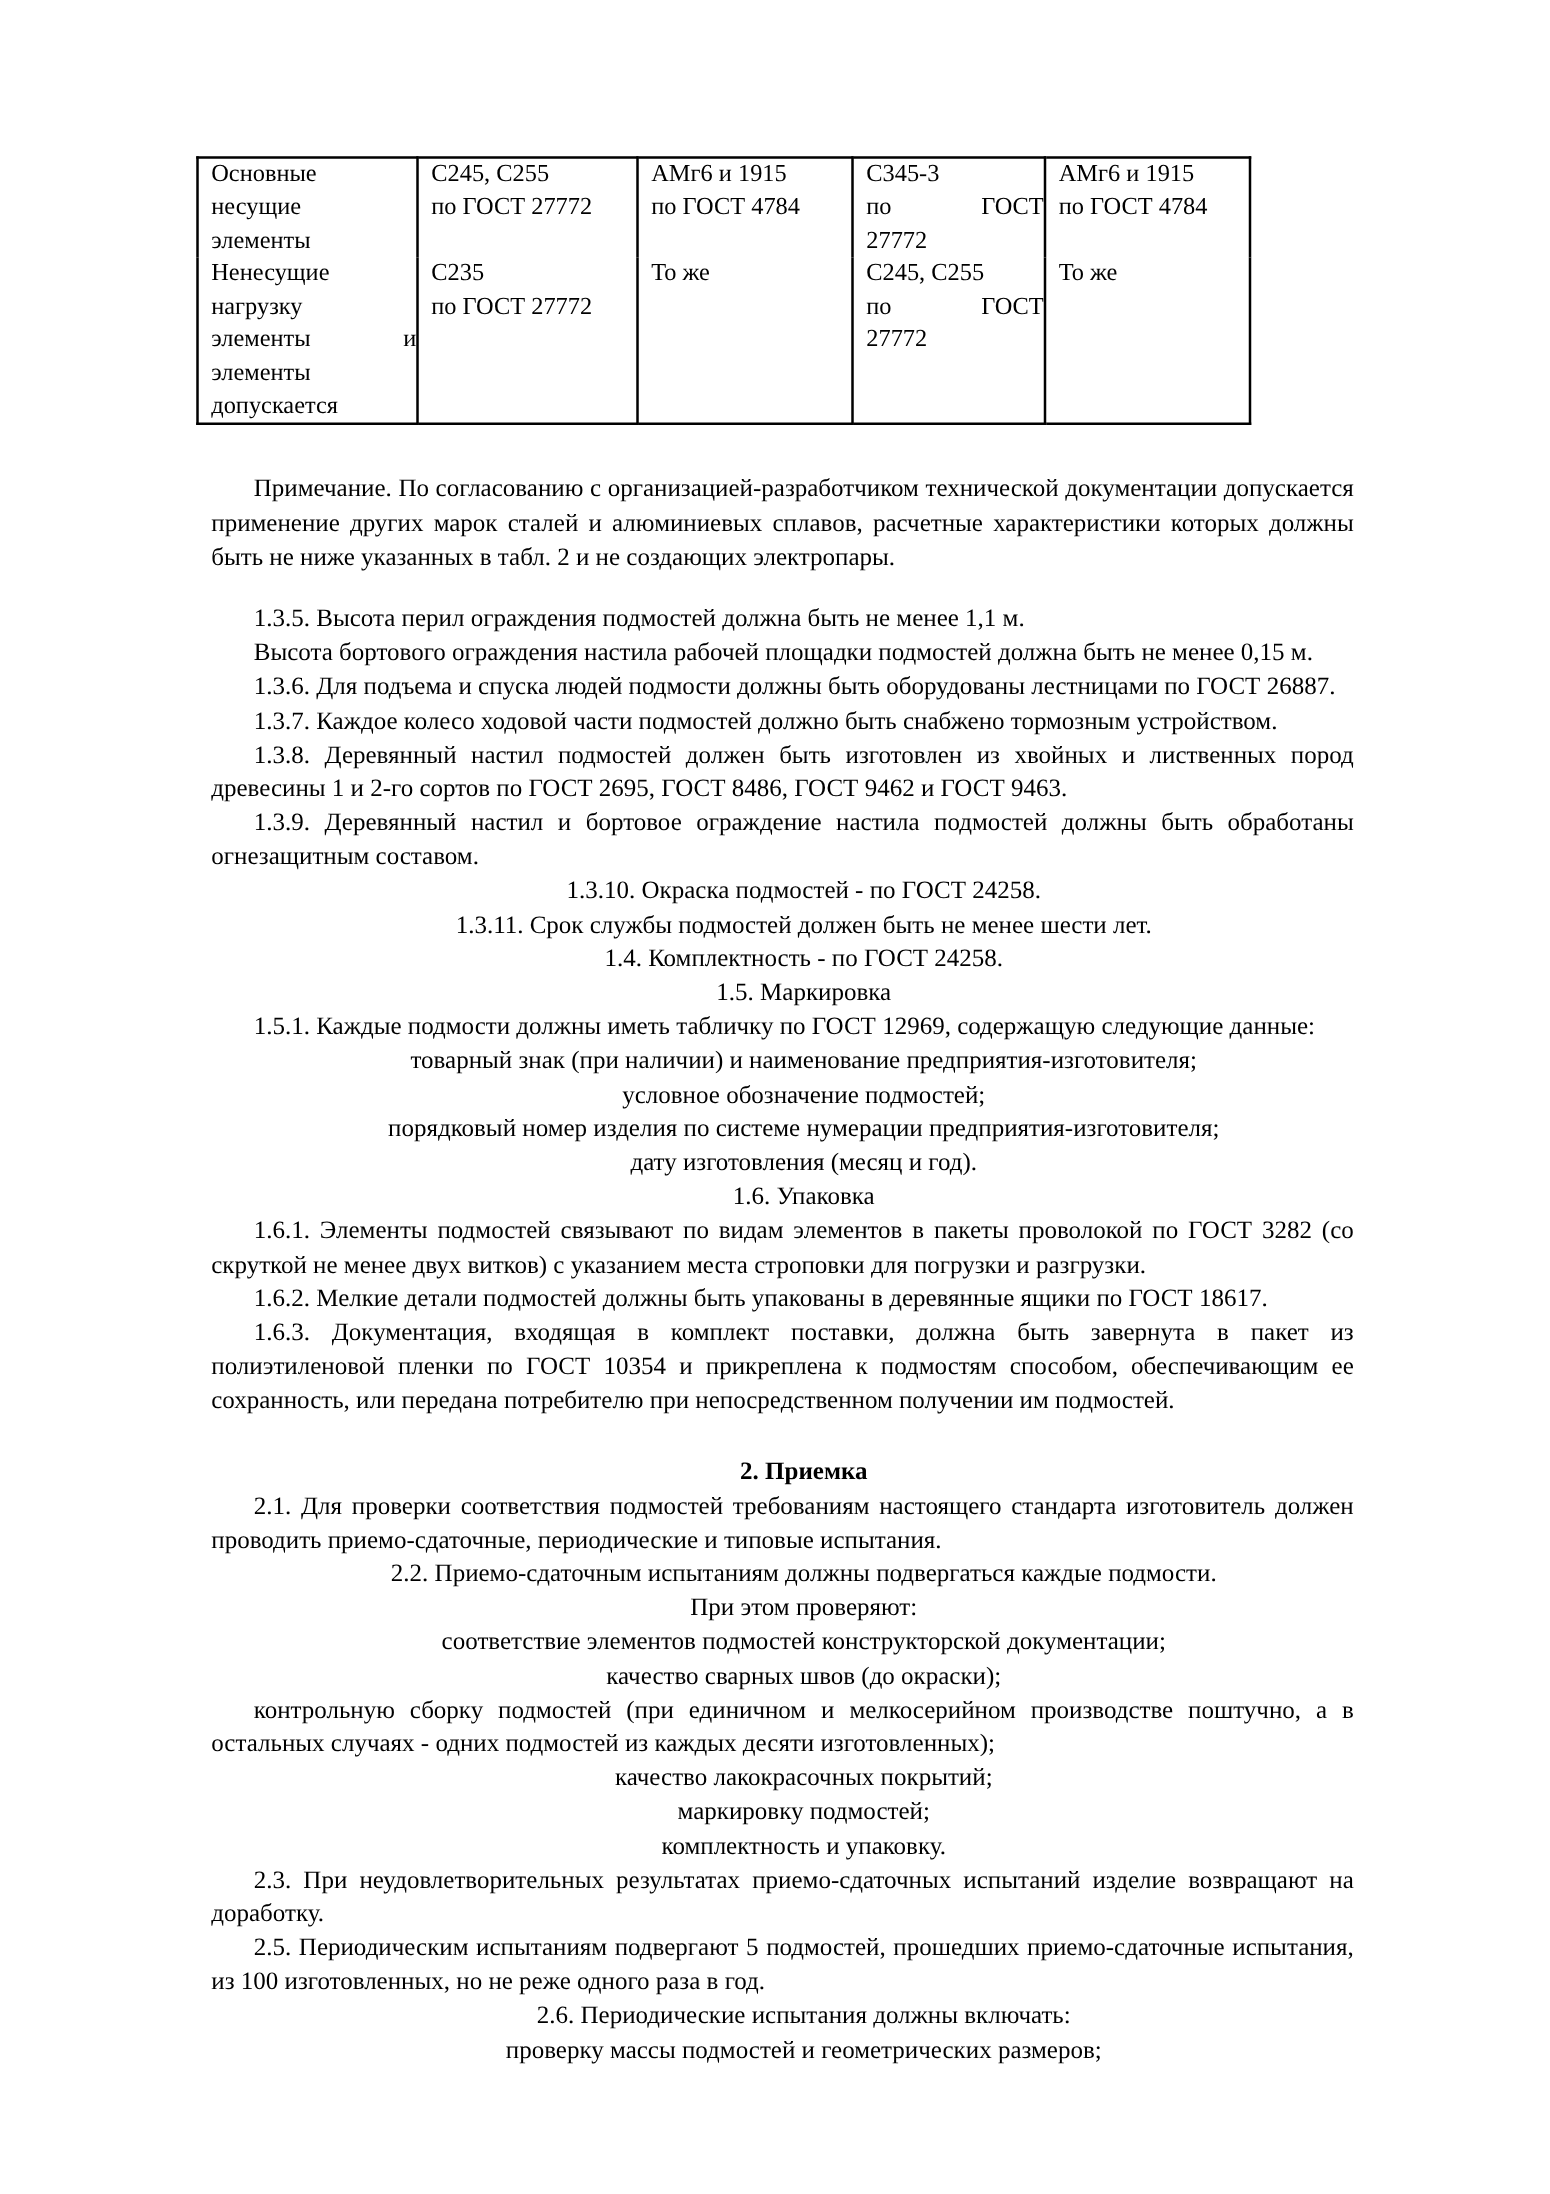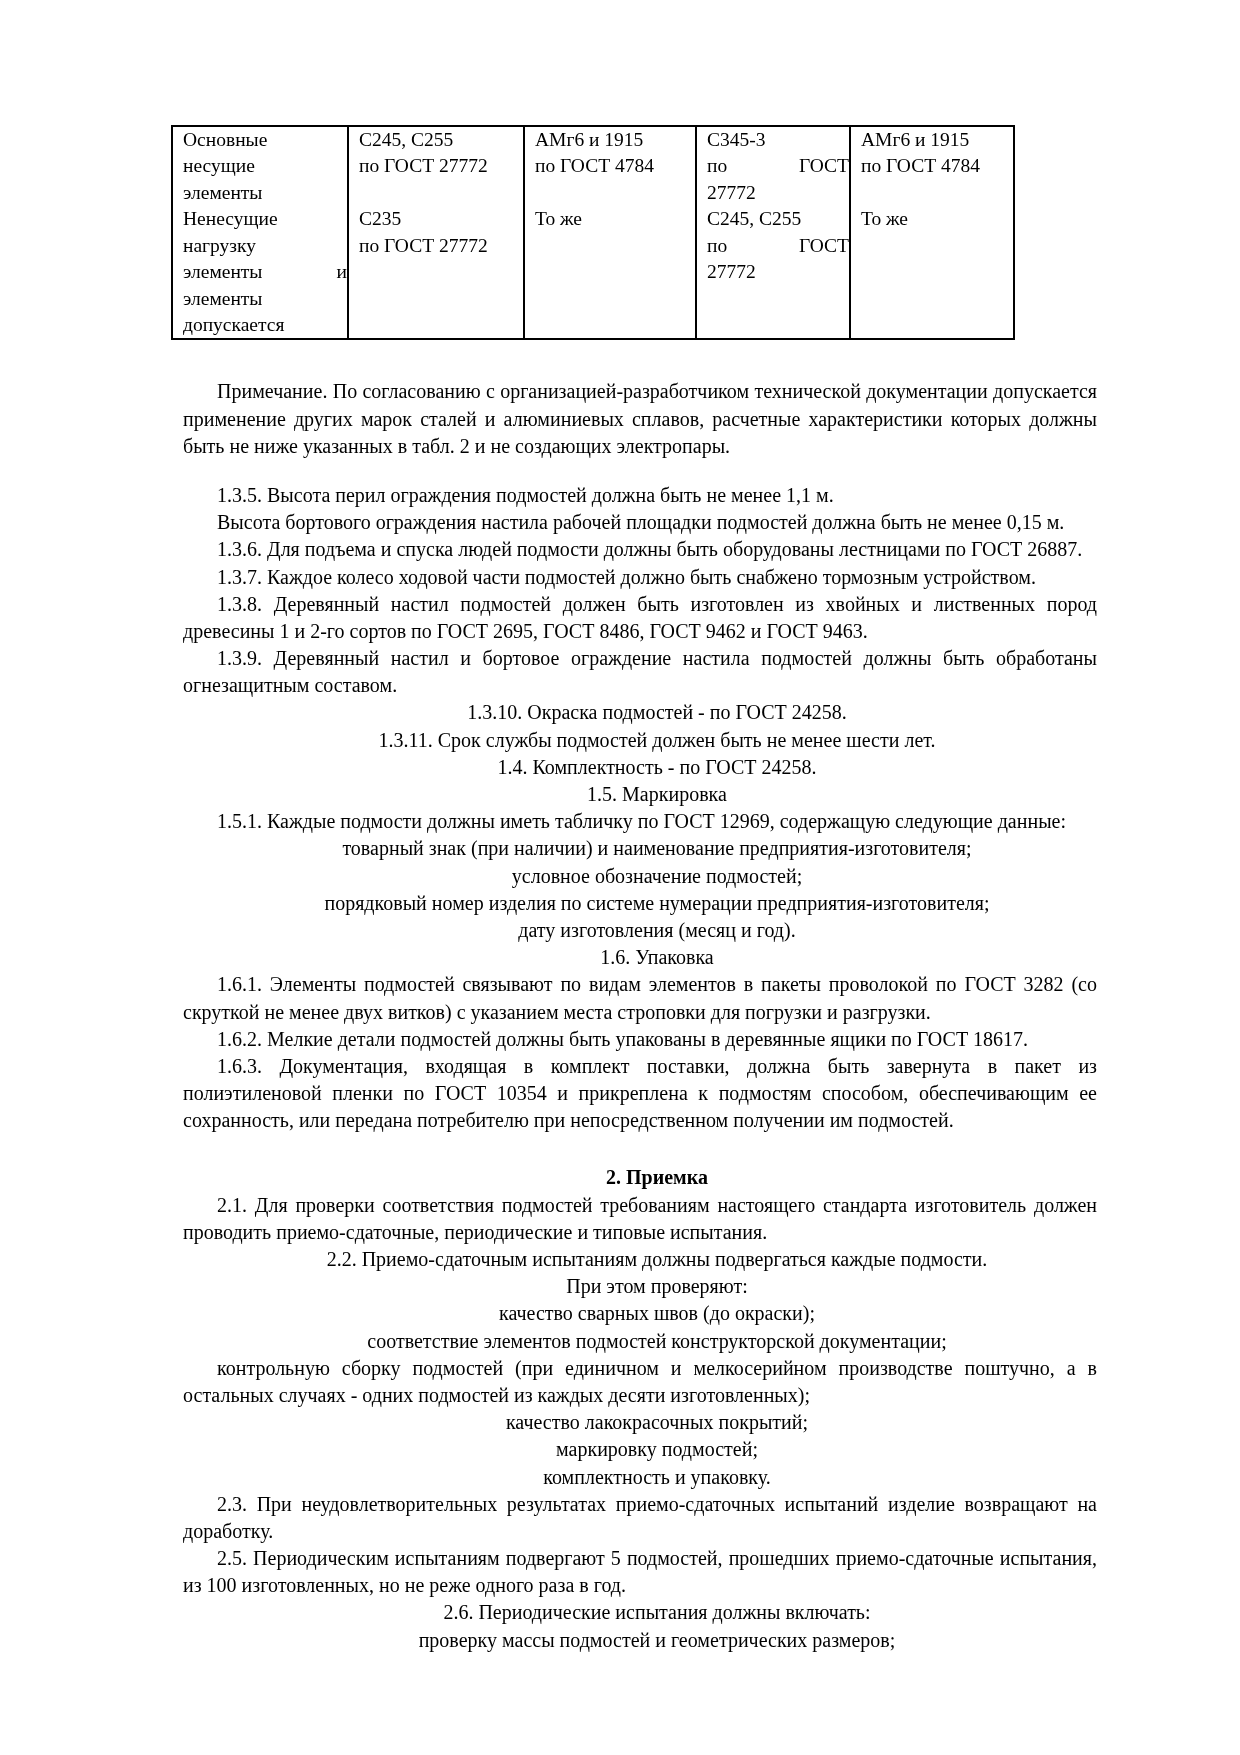--- a/index.html
+++ b/index.html
@@ -10,21 +10,21 @@
   body {
     width: 1240px;
     height: 1755px;
     font-family: "Liberation Serif", "DejaVu Serif", serif;
     color: #000000;
     position: relative;
     overflow: hidden;
   }
   .page {
     position: absolute;
-    left: 15px; top: 0;
+    left: 1px; top: 0;
     width: 1222px;
     height: 1755px;
     box-sizing: border-box;
     padding: 125px 140px 0 168px;
   }
 
   
   .mat-table {
     width: 782px;
     margin: 0 0 0 -12px;
@@ -162,22 +162,22 @@
   <p class="ind">1.6.1. Элементы подмостей связывают по видам элементов в пакеты проволокой по ГОСТ 3282 (со скруткой не менее двух витков) с указанием места строповки для погрузки и разгрузки.</p>
   <p class="ind">1.6.2. Мелкие детали подмостей должны быть упакованы в деревянные ящики по ГОСТ 18617.</p>
   <p class="ind">1.6.3. Документация, входящая в комплект поставки, должна быть завернута в пакет из полиэтиленовой пленки по ГОСТ 10354 и прикреплена к подмостям способом, обеспечивающим ее сохранность, или передана потребителю при непосредственном получении им подмостей.</p>
 
   <div class="spacer-lg"></div>
 
   <p class="ind nojust bold">2. Приемка</p>
   <p class="ind">2.1. Для проверки соответствия подмостей требованиям настоящего стандарта изготовитель должен проводить приемо-сдаточные, периодические и типовые испытания.</p>
   <p class="ind nojust">2.2. Приемо-сдаточным испытаниям должны подвергаться каждые подмости.</p>
   <p class="ind nojust">При этом проверяют:</p>
+  <p class="ind nojust">соответствие элементов подмостей конструкторской документации;</p>
   <p class="ind nojust">качество сварных швов (до окраски);</p>
-  <p class="ind nojust">соответствие элементов подмостей конструкторской документации;</p>
   <p class="ind">контрольную сборку подмостей (при единичном и мелкосерийном производстве поштучно, а в остальных случаях - одних подмостей из каждых десяти изготовленных);</p>
   <p class="ind nojust">качество лакокрасочных покрытий;</p>
   <p class="ind nojust">маркировку подмостей;</p>
   <p class="ind nojust">комплектность и упаковку.</p>
   <p class="ind">2.3. При неудовлетворительных результатах приемо-сдаточных испытаний изделие возвращают на доработку.</p>
   <p class="ind">2.5. Периодическим испытаниям подвергают 5 подмостей, прошедших приемо-сдаточные испытания, из 100 изготовленных, но не реже одного раза в год.</p>
   <p class="ind nojust">2.6. Периодические испытания должны включать:</p>
   <p class="ind nojust">проверку массы подмостей и геометрических размеров;</p>
 
 </div>

